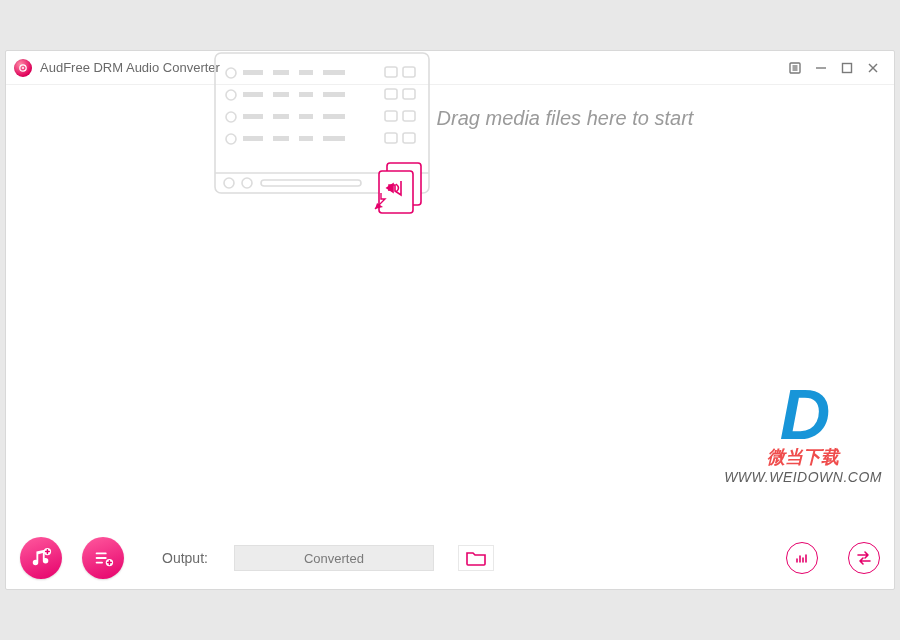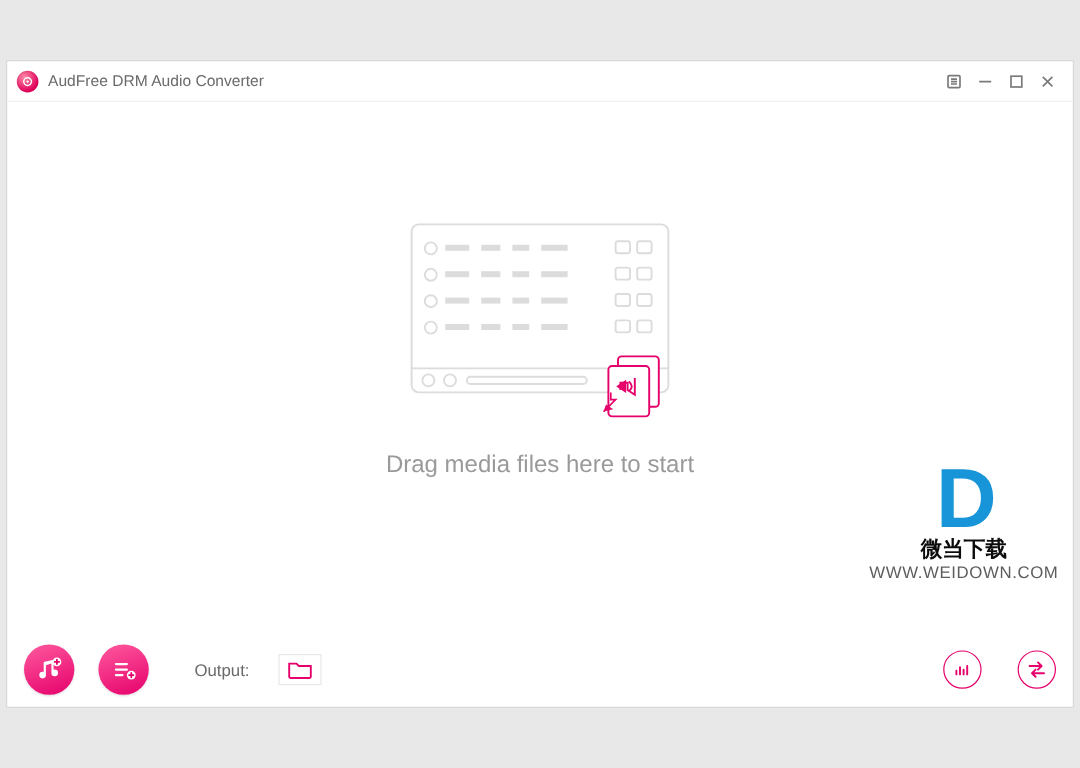--- a/index.html
+++ b/index.html
@@ -47,24 +47,24 @@
     width: 26px; height: 26px;
     display: flex; align-items: center; justify-content: center;
     color: #7a7a7a;
     cursor: pointer;
   }
   .win-btn svg { width: 14px; height: 14px; stroke: currentColor; fill: none; stroke-width: 1.4; }
   
   .main {
     flex: 1;
     display: flex;
-    flex-direction: column;
-    align-items: center;
+    flex-direction: row;
     justify-content: center;
     position: relative;
+    font-style: italic;
   }
   .drop-illustration { margin-top: -40px; }
   .drop-text {
     margin-top: 22px;
     font-size: 20px;
     color: #9a9a9a;
   }
   
   .footer {
     height: 56px;
@@ -127,21 +127,21 @@
     pointer-events: none;
     opacity: .95;
   }
   .watermark-d {
     font-size: 70px; font-weight: 800;
     color: #0c90d6; line-height: .8;
     font-family: Arial, sans-serif;
     letter-spacing: -4px;
     text-shadow: 2px 2px 0 #fff, -1px -1px 0 #fff;
   }
-  .watermark-cn { font-size: 18px; font-weight: 700; color: #000000; margin-top: 2px;}
+  .watermark-cn { font-size: 18px; font-weight: 700; color: #ef4444; margin-top: 2px;}
   .watermark-url { font-size: 14px; color: #555; letter-spacing: .5px; }
 </style>
 </head>
 <body>
 
 <div class="window">
 
   <div class="titlebar">
     <div class="app-icon">
       <svg viewBox="0 0 10 10">
@@ -262,20 +262,23 @@
           <line x1="5" y1="7" x2="15" y2="7"></line>
           <line x1="5" y1="12" x2="15" y2="12"></line>
           <line x1="5" y1="17" x2="11" y2="17"></line>
         </g>
         <circle cx="19" cy="17" r="4" fill="#fff"></circle>
         <path d="M19 15v4M17 17h4" stroke="#e5006b" stroke-width="1.6" fill="none" stroke-linecap="round"></path>
       </svg>
     </div>
 
     <div class="output-label">Output:</div>
+    <div class="output-field">
+      <span>Converted</span>
+    </div>
     <div class="folder-btn">
       <svg viewBox="0 0 20 16">
           <path d="M1 3h6l2 2h10v9a1 1 0 0 1-1 1H2a1 1 0 0 1-1-1V3z"></path>
         </svg>
     </div>
 
     <div class="footer-spacer"></div>
 
     <div class="outline-round" style="margin-right:10px;">
       <svg viewBox="0 0 16 16">

